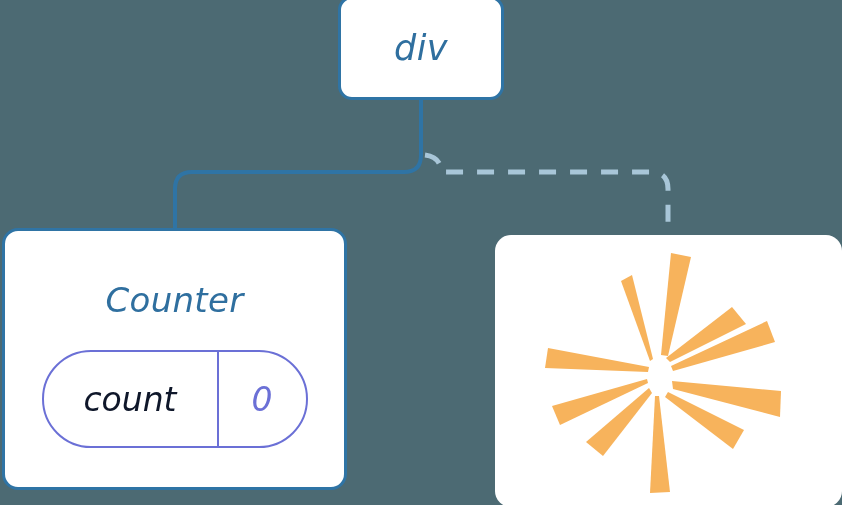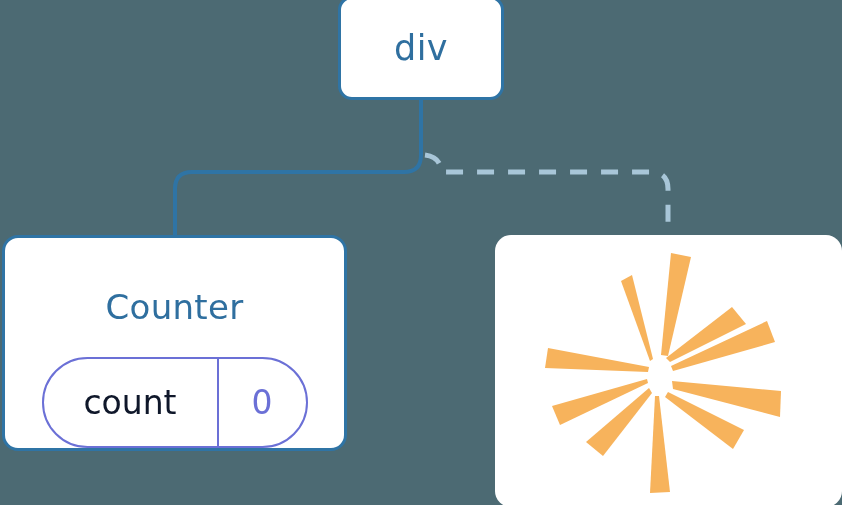--- a/index.html
+++ b/index.html
@@ -12,20 +12,21 @@
     height: 505px;
     overflow: hidden;
     font-family: "DejaVu Sans", "Liberation Sans", sans-serif;
   }
   #stage {
     position: relative;
     width: 842px;
     height: 505px;
     background: #4c6a73;
     overflow: hidden;
+    font-style: italic;
   }
 
   
   #connectors {
     position: absolute;
     left: 0;
     top: 0;
     width: 842px;
     height: 505px;
     z-index: 1;
@@ -54,23 +55,23 @@
   }
   #node-div .node-title {
     color: #2f6f9f;
     font-size: 35px;
     line-height: 1;
     letter-spacing: 0.5px;
   }
 
   #node-counter {
     left: 2px;
-    top: 235px;
+    top: 228px;
     width: 345px;
-    height: 216px;
+    height: 262px;
     border-radius: 16px;
     display: flex;
     flex-direction: column;
     align-items: center;
   }
   #node-counter .node-title {
     color: #2f6f9f;
     font-size: 34px;
     line-height: 1;
     letter-spacing: 0.3px;

